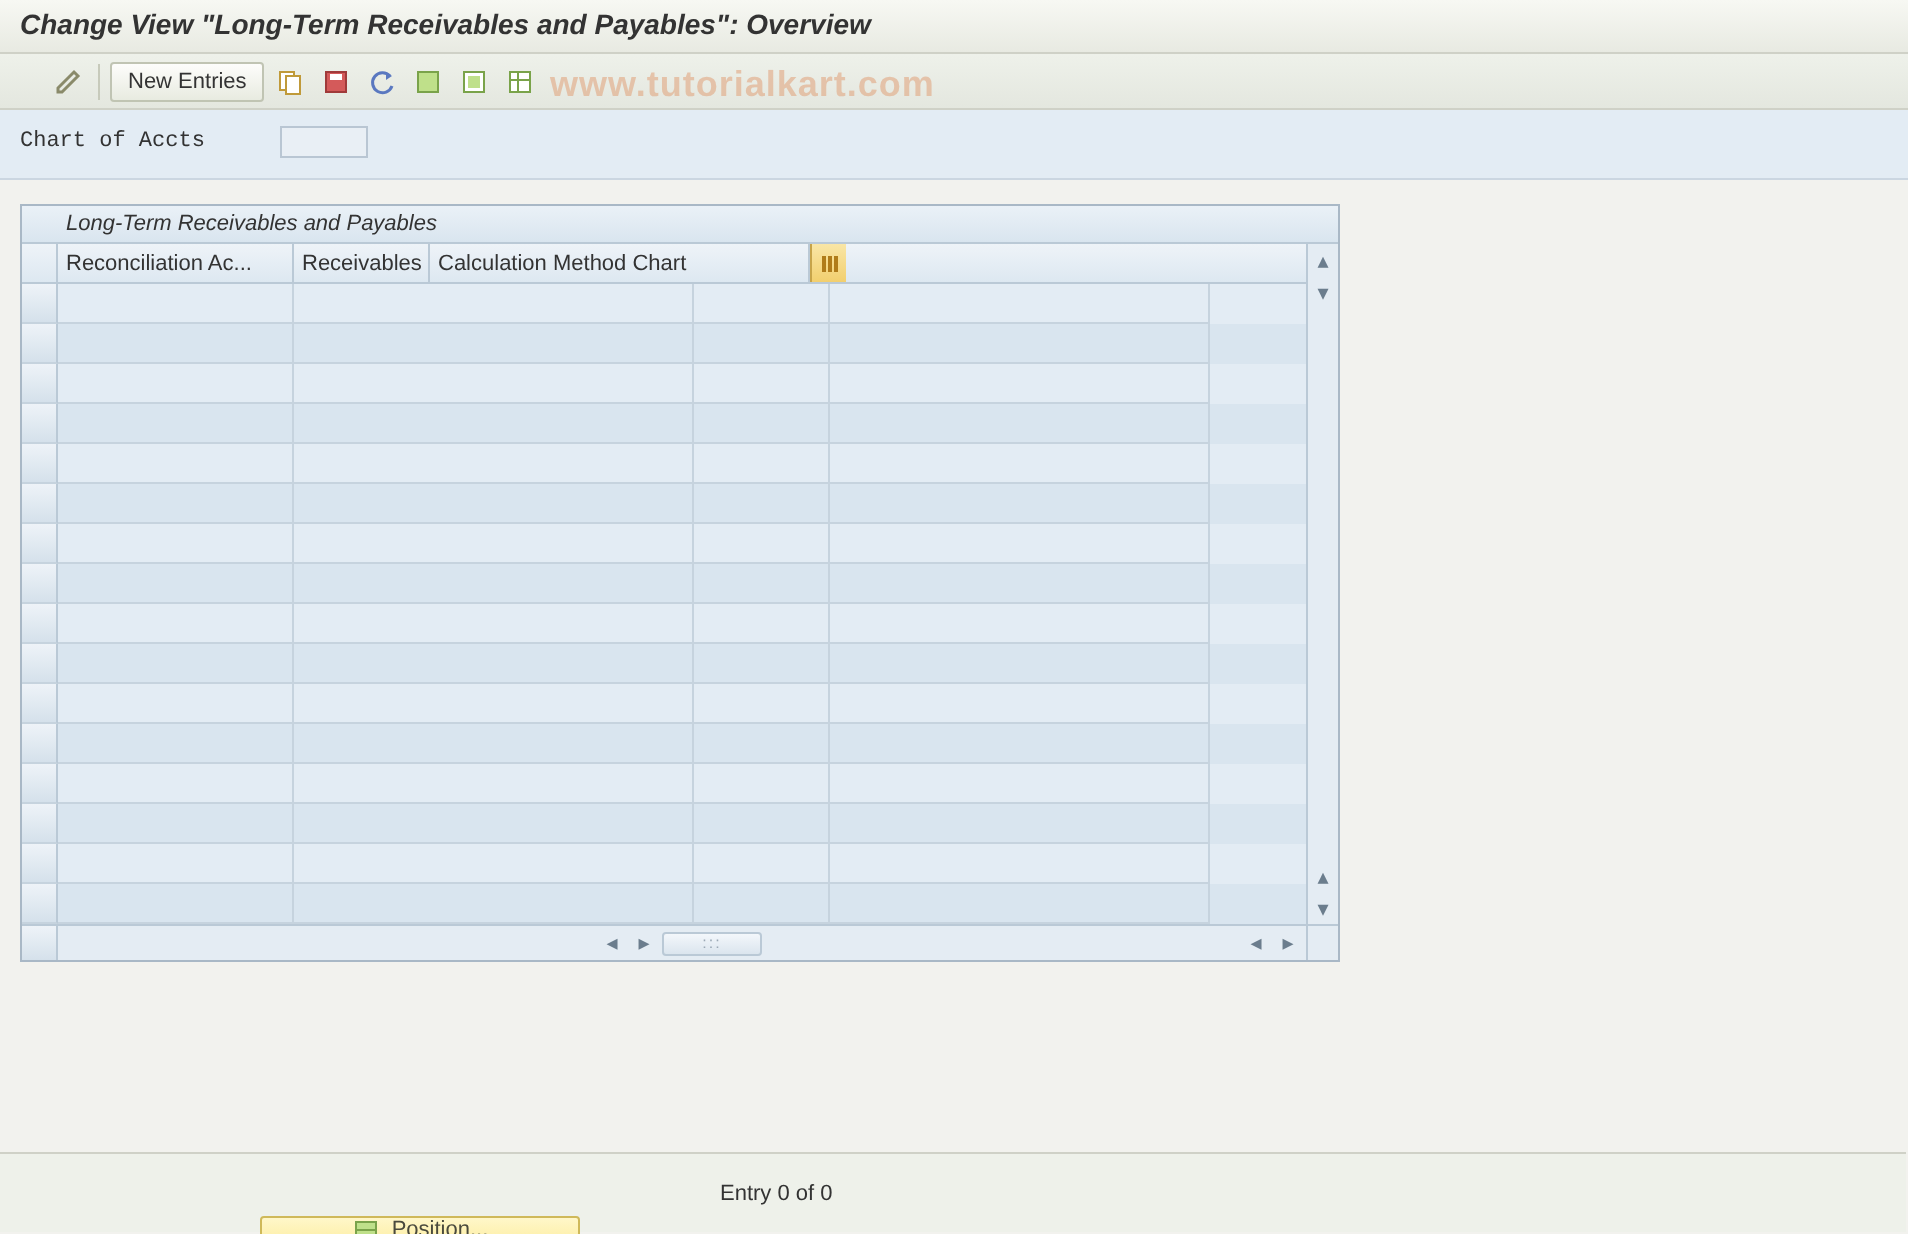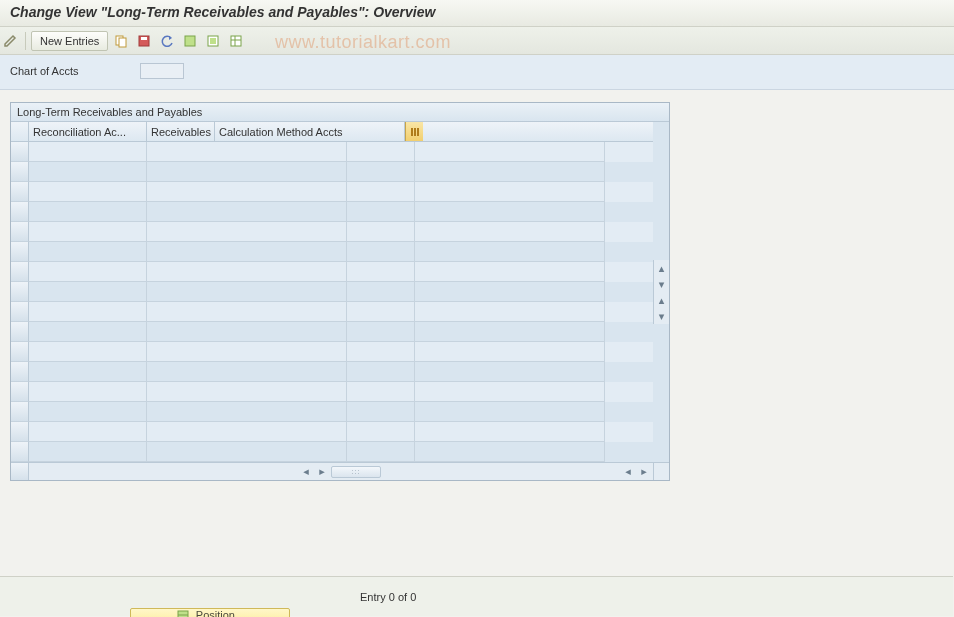--- a/index.html
+++ b/index.html
@@ -22,21 +22,21 @@
     .title-text {
       font-style: italic;
       font-weight: bold;
       font-size: 14px;
       color: #333;
     }
 
     
     .toolbar {
       background: linear-gradient(#eef1ea, #e4e7df);
-      padding: 2px 0;
+      padding: 2px 24px;
       display: flex;
       align-items: center;
       gap: 3px;
       border-bottom: 1px solid #cfd1c7;
       height: 28px;
     }
     .toolbar-btn {
       width: 20px;
       height: 20px;
       border: 1px solid transparent;
@@ -58,30 +58,31 @@
       display: inline-flex;
       align-items: center;
     }
     .sep { width: 1px; height: 18px; background: #c7cabb; margin: 0 2px; }
     .watermark {
       position: absolute;
       left: 275px;
       top: 32px;
       color: rgba(224,160,120,0.55);
       font-size: 18px;
-      font-weight: normal;
+      font-weight: bold;
       pointer-events: none;
       letter-spacing: .5px;
     }
 
     
     .filter-area {
       background: #e3ecf4;
       padding: 8px 10px 6px;
       border-bottom: 1px solid #cbd6e1;
+      font-family: Liberation Mono, monospace;
     }
     .field-row {
       display: flex;
       align-items: center;
       margin-bottom: 4px;
     }
     .field-label { width: 130px; color: #333; }
     .field-input {
       background: #e9eff5;
       border: 1px solid #b9c6d3;
@@ -91,27 +92,28 @@
     .field-input.small { width: 28px; }
 
     
     .table-panel {
       margin: 12px 10px 0;
       width: 660px;
       background: #d9e5ef;
       border: 1px solid #a9b8c6;
     }
     .table-title {
-      padding: 3px 6px;
+      padding: 3px 22px;
       font-size: 11px;
       color: #333;
       background: linear-gradient(#eaf1f7,#d9e5ef);
       border-bottom: 1px solid #bac9d6;
-    }
-    .table-wrap { display: flex; align-items: center; }
+      font-style: italic;
+    }
+    .table-wrap { display: flex; }
     .grid {
       flex: 1;
     }
     .grid-head {
       display: flex;
       background: linear-gradient(#eef3f8,#dde8f1);
       border-bottom: 1px solid #bac9d6;
       height: 20px;
       align-items: stretch;
     }
@@ -285,21 +287,21 @@
 </div>
 
 <div class="table-panel">
   <div class="table-title">Long-Term Receivables and Payables</div>
   <div class="table-wrap">
     <div class="grid">
       <div class="grid-head">
         <div class="col-sel"></div>
         <div class="col c1">Reconciliation Ac...</div>
         <div class="col c3">Receivables</div>
-        <div class="col c4">Calculation Method Accts</div>
+        <div class="col c4">Calculation Method Chart</div>
         <div class="col-cfg">
           <svg width="10" height="10">
               <rect x="1" y="1" width="2" height="8" fill="#b07c1a"></rect>
               <rect x="4" y="1" width="2" height="8" fill="#b07c1a"></rect>
               <rect x="7" y="1" width="2" height="8" fill="#b07c1a"></rect>
             </svg>
         </div>
       </div>
       <div class="grid-body" id="grid-body">
           <div class="row">

